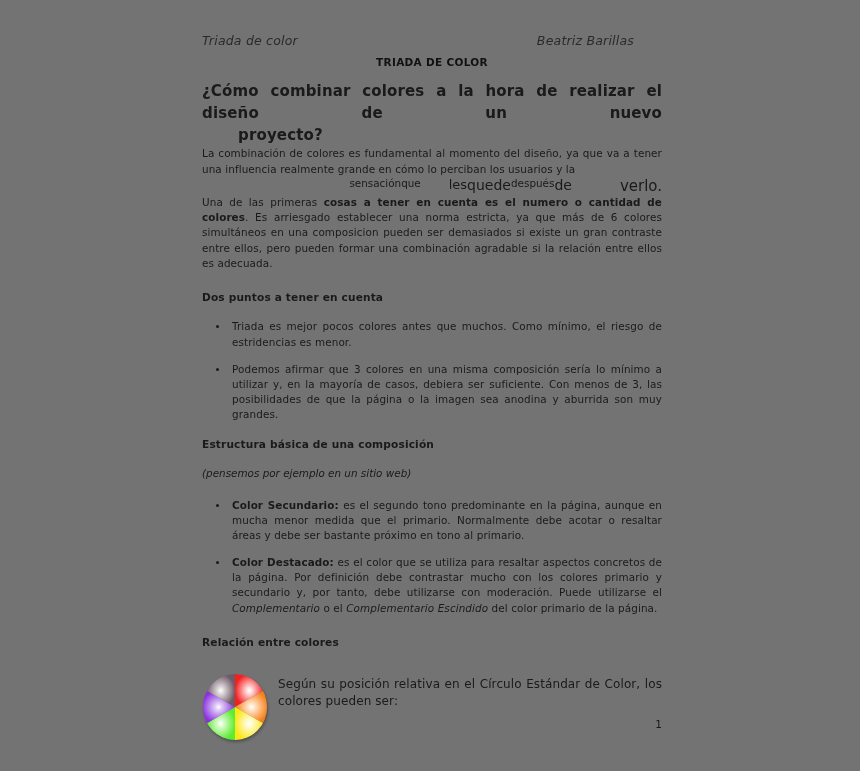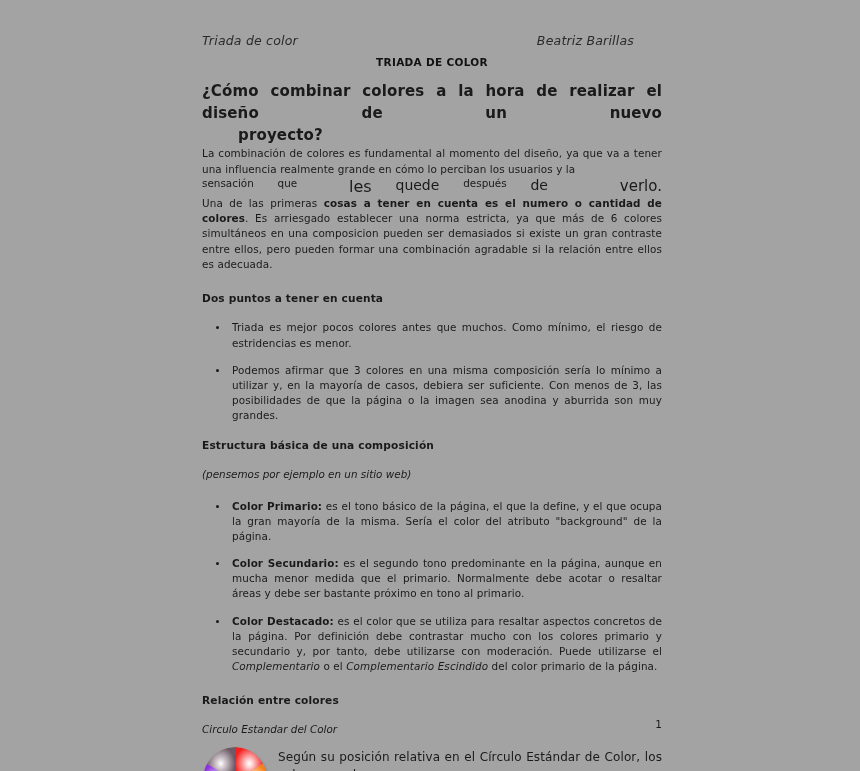--- a/index.html
+++ b/index.html
@@ -11,21 +11,21 @@
     height: 771px;
     background: #f5f5f5;
     font-family: "DejaVu Sans", sans-serif;
     color: #1a1a1a;
     overflow: hidden;
   }
   .page {
     position: relative;
     width: 860px;
     height: 771px;
-    background: #a3a3a3;
+    background: #737373;
   }
   .content {
     position: absolute;
     left: 202px;
     top: 33px;
     width: 460px;
   }
 
   
   .runhead {
@@ -69,21 +69,21 @@
     font-size: 10.4px;
     line-height: 1.47;
     text-align: justify;
     margin: 0;
     letter-spacing: 0.1px;
   }
   p.body b { font-weight: bold; }
 
   .spread {
     display: flex;
-    justify-content: space-between;
+    justify-content: flex-end;
   }
 
   h3.sect {
     font-size: 10.6px;
     font-weight: bold;
     margin: 0;
     letter-spacing: 0.15px;
   }
   .gap-lg { height: 20px; }
   .gap-md { height: 16px; }
@@ -188,21 +188,21 @@
     <div class="q-head">
       <div>¿Cómo combinar colores a la hora de realizar el diseño de un nuevo</div>
       <div class="tail">proyecto?</div>
     </div>
 
     <p class="body">La combinación de colores es fundamental al momento del diseño, ya que va a tener una influencia realmente grande en cómo lo perciban los usuarios y la</p>
 
     <div class="spread">
       <span class="body" style="font-size:10.4px;">sensación</span>
       <span class="body" style="font-size:10.4px;">que</span>
-      <span class="body" style="font-size:16px;padding-left:28px;">les</span>
+      <span class="body" style="font-size:13px;padding-left:28px;">les</span>
       <span class="body" style="font-size:14px;">quede</span>
       <span class="body" style="font-size:10.4px;">después</span>
       <span class="body" style="font-size:14px;">de</span>
       <span class="body" style="font-size:15px;margin-left:48px;">verlo.</span>
     </div>
 
     <p class="body"><span>Una de las primeras </span><b>cosas a tener en cuenta es el numero o cantidad de colores</b><span>. Es arriesgado establecer una norma estricta, ya que más de 6 colores simultáneos en una composicion pueden ser demasiados si existe un gran contraste entre ellos, pero pueden formar una combinación agradable si la relación entre ellos es adecuada.</span></p>
 
     <div class="gap-lg"></div>
 
@@ -219,34 +219,32 @@
 
     <h3 class="sect">Estructura básica de una composición</h3>
 
     <div class="gap-md"></div>
 
     <p class="note">(pensemos por ejemplo en un sitio web)</p>
 
     <div class="gap-md"></div>
 
     <ul class="bullets">
-      <li><b>Color Primario:</b><span> es el tono básico de la página, el que la define, y el que ocupa la gran mayoría de la misma. Sería el color del atributo "background" de la página.</span></li>
 
       <li><b>Color Secundario:</b><span> es el segundo tono predominante en la página, aunque en mucha menor medida que el primario. Normalmente debe acotar o resaltar áreas y debe ser bastante próximo en tono al primario.</span></li>
 
       <li><b>Color Destacado:</b><span> es el color que se utiliza para resaltar aspectos concretos de la página. Por definición debe contrastar mucho con los colores primario y secundario y, por tanto, debe utilizarse con moderación. Puede utilizarse el </span><i>Complementario</i><span> o el </span><i>Complementario Escindido</i><span> del color primario de la página.</span></li>
     </ul>
 
     <div class="gap-lg"></div>
 
     <h3 class="sect">Relación entre colores</h3>
 
     <div class="gap-md"></div>
 
-    <p class="note">Circulo Estandar del Color</p>
 
     <div class="figure-row">
       <div class="wheel-wrap">
         <div class="wheel">
           <svg width="64" height="66" viewBox="0 0 64 66" xmlns="http://www.w3.org/2000/svg">
             <defs>
               <radialGradient id="gR" cx="50%" cy="50%" r="50%">
                 <stop offset="0%" stop-color="#ffffff"></stop>
                 <stop offset="22%" stop-color="#ffd6d6"></stop>
                 <stop offset="100%" stop-color="#f42020"></stop>

